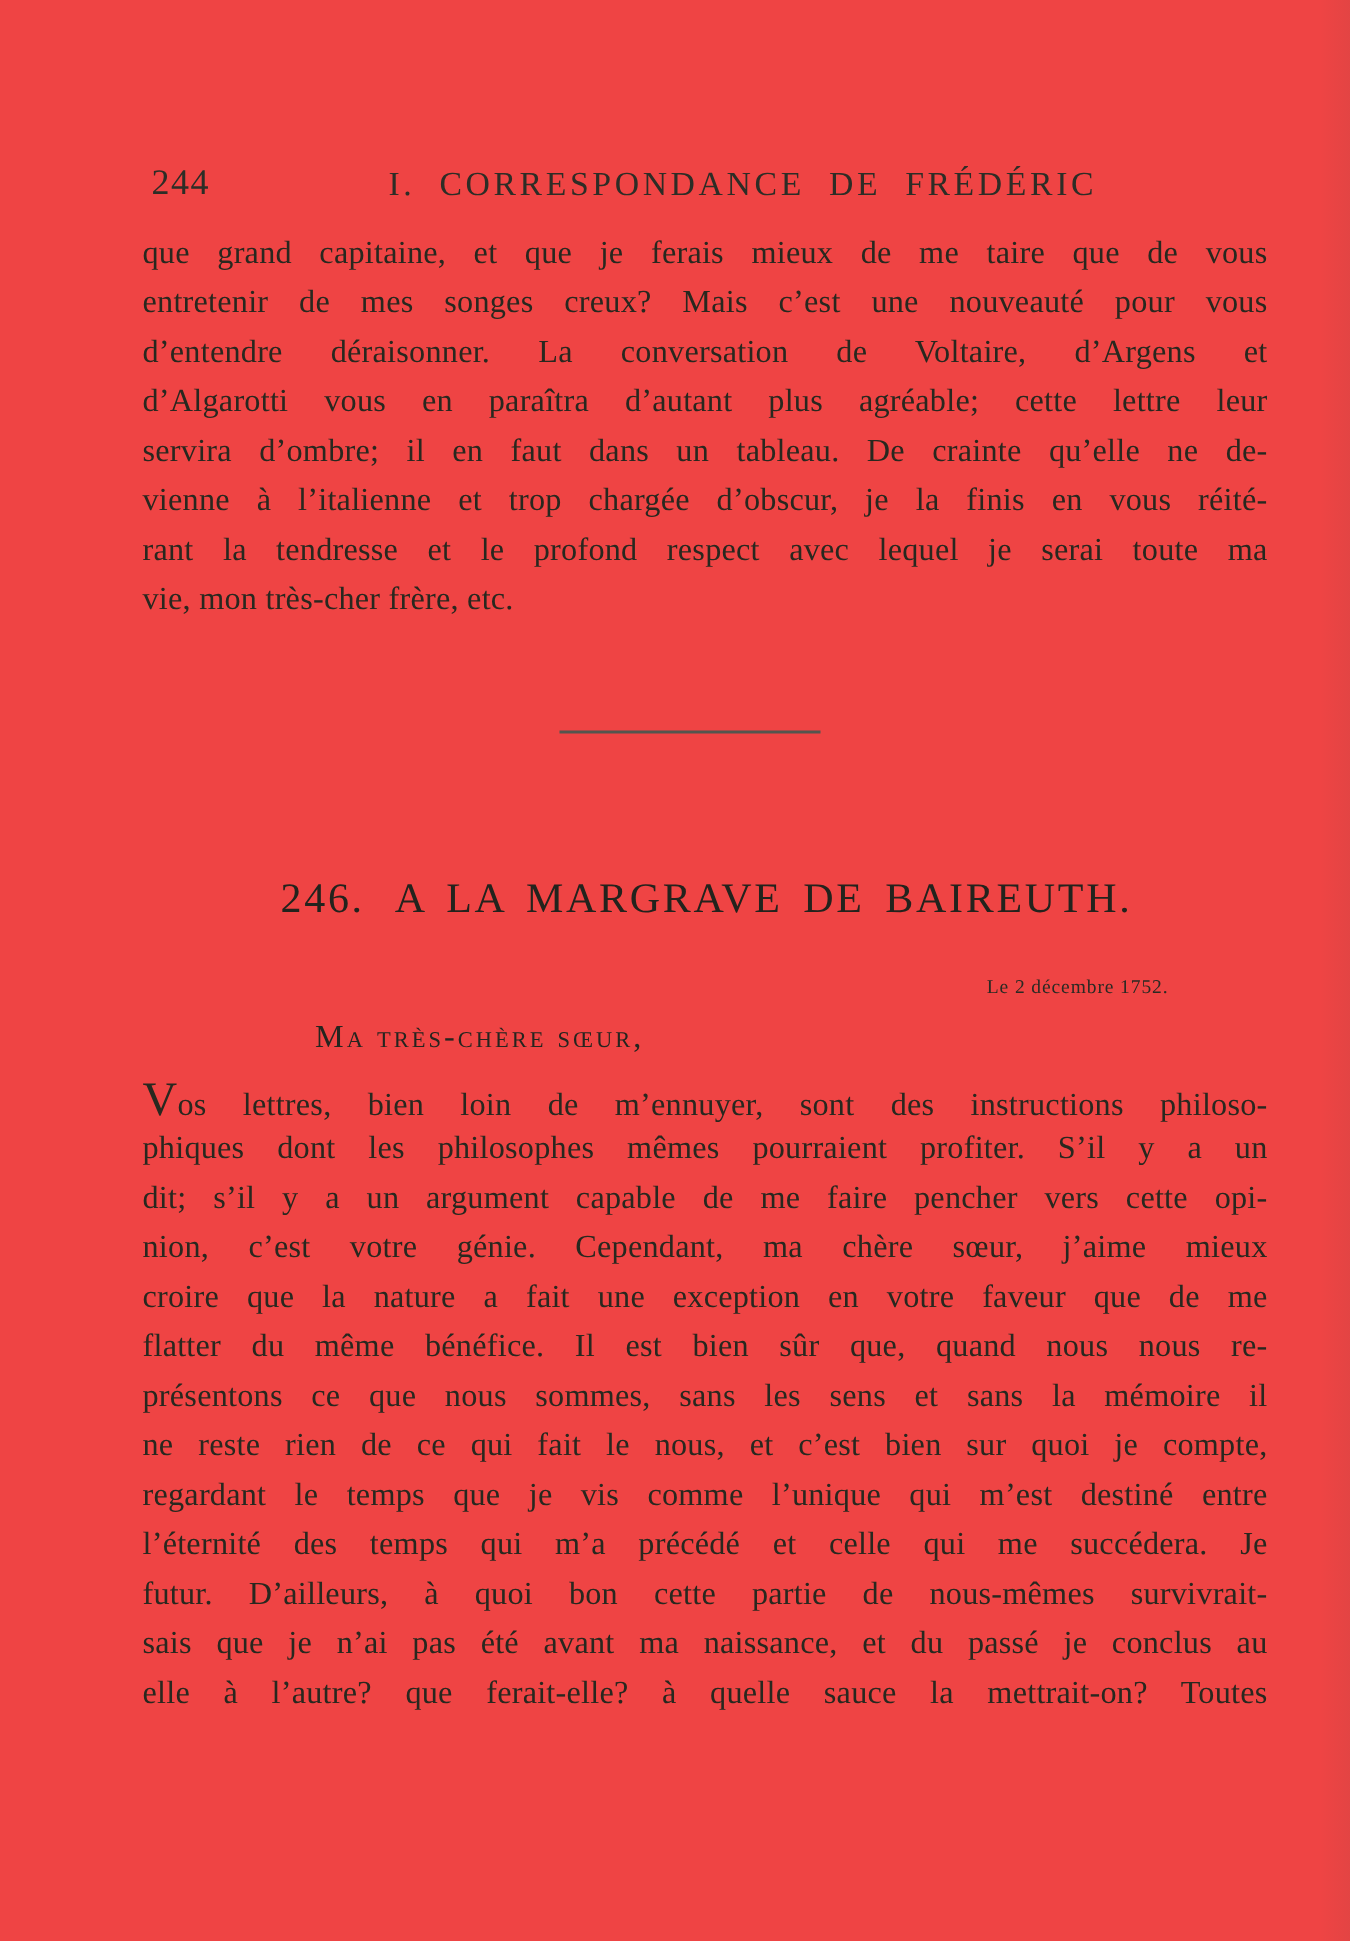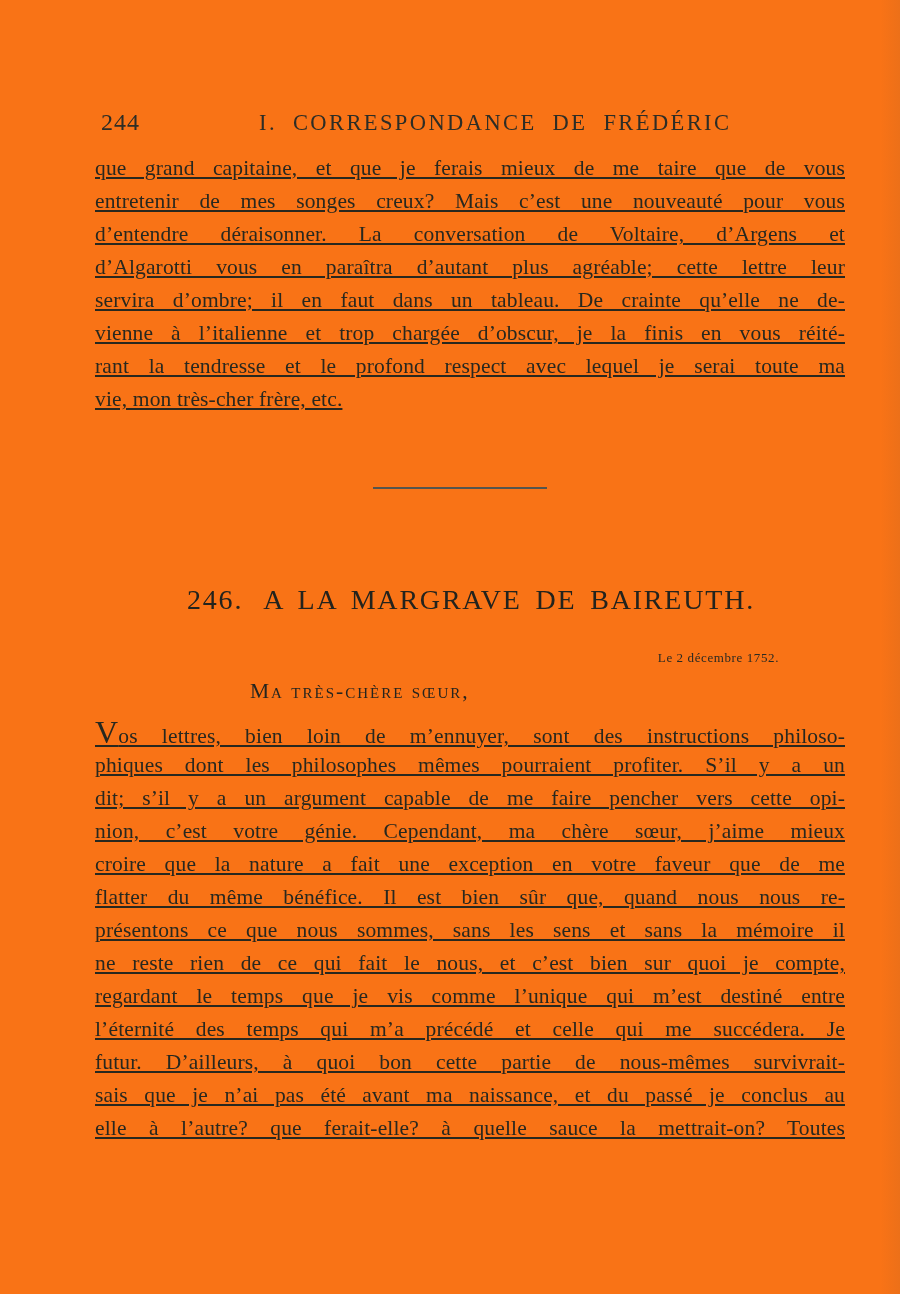--- a/index.html
+++ b/index.html
@@ -11,21 +11,21 @@
   }
   body {
     background: #fcfdfb;
     font-family: "Liberation Serif", "DejaVu Serif", serif;
     color: #28281f;
     position: relative;
   }
   .page {
     position: absolute;
     inset: 0;
-    background: #f97316;
+    background: #ef4444;
   }
   .scan-edge {
     position: absolute;
     top: 0;
     right: 0;
     width: 20px;
     height: 100%;
     background: linear-gradient(to right, rgba(0,0,0,0), rgba(70,70,60,0.07));
     pointer-events: none;
   }
@@ -56,21 +56,20 @@
   .para-body { top: 716px; }
   .line {
     height: 33px;
     line-height: 33px;
     font-size: 21.5px;
     letter-spacing: 0.15px;
     text-align: justify;
     text-align-last: justify;
     white-space: normal;
     color: #28281f;
-    text-decoration: underline;
   }
   .line.flush-left {
     text-align: center;
     text-align-last: left;
   }
   .separator-rule {
     position: absolute;
     left: 373px;
     top: 487px;
     width: 174px;
@@ -103,21 +102,20 @@
     color: #2a2a23;
   }
   .salutation {
     position: absolute;
     left: 210px;
     top: 679px;
     font-size: 21.5px;
     font-variant: small-caps;
     letter-spacing: 2px;
     color: #25251f;
-    margin-left: 40px;
   }
   .drop-initial {
     font-size: 32px;
     line-height: 33px;
   }
 </style>
 </head>
 <body>
 
 <div class="page">

